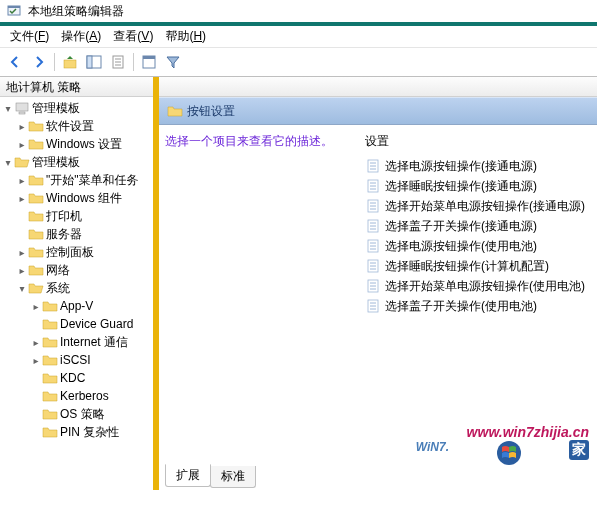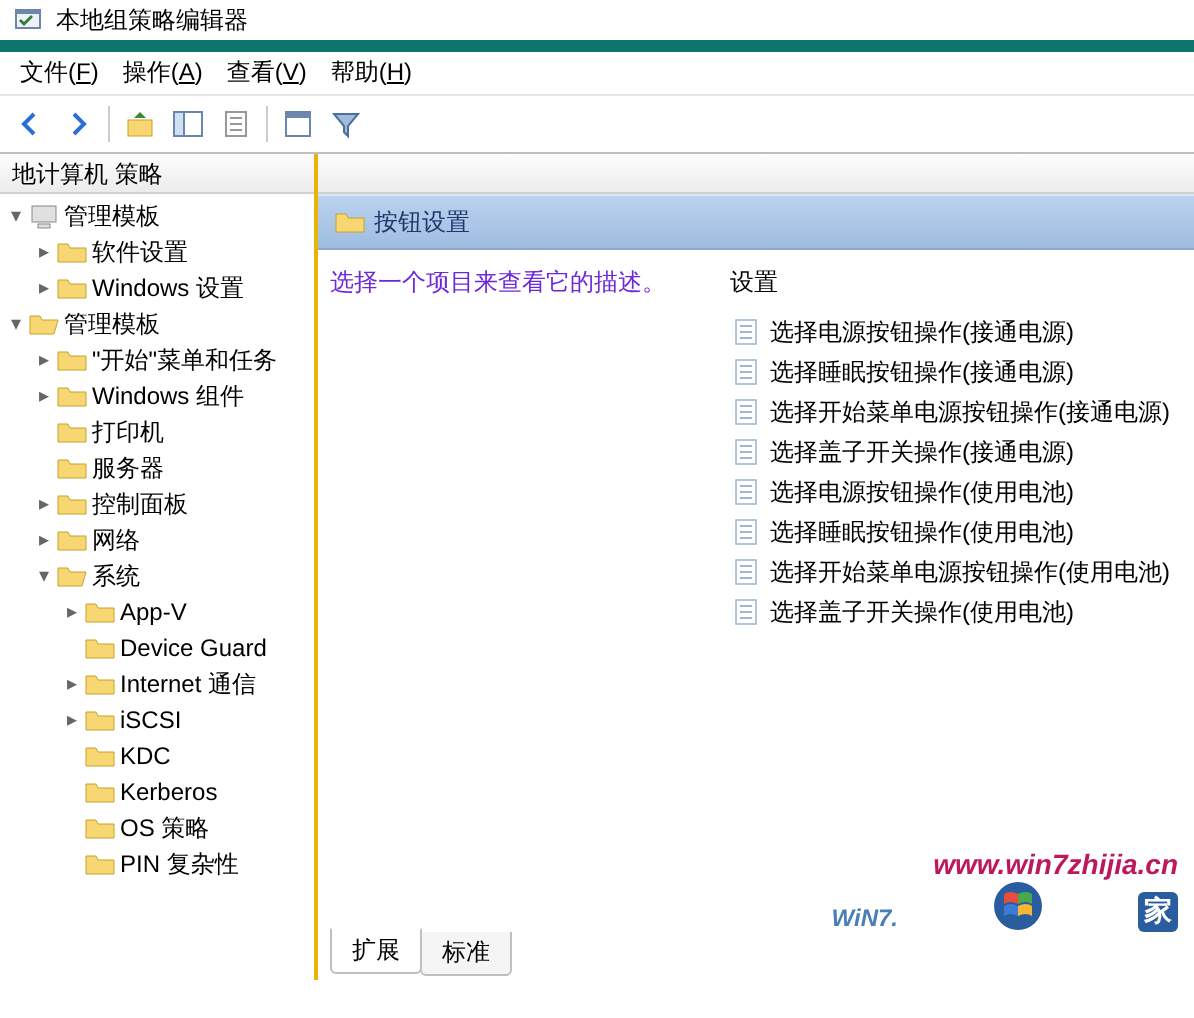--- a/index.html
+++ b/index.html
@@ -1,30 +1,30 @@
 <!DOCTYPE html>
 <html><head>
 <meta charset="utf-8">
 <style>
 * { box-sizing: border-box; margin: 0; padding: 0; font-family: "Microsoft YaHei", "Segoe UI", Tahoma, sans-serif; font-size: 12px; }
 body { width: 597px; height: 509px; background: #fff; overflow: hidden; position: relative; }
 
-.titlebar { height: 26px; display: flex; align-items: center; padding: 0 6px; background: #fff; border-bottom: 6px solid #0f766e;}
+.titlebar { height: 26px; display: flex; align-items: center; padding: 0 6px; background: #fff; border-bottom: 4px solid #0f766e;}
 .titlebar .app-icon { width: 16px; height: 16px; margin-right: 6px; }
 
 .menubar { height: 22px; display: flex; align-items: center; padding: 0 4px; background: #fff; border-bottom: 1px solid #e5e5e5; }
 .menubar .menu-item { padding: 2px 6px; cursor: default; }
 .menubar .menu-item .hotkey { text-decoration: underline; }
 
 .toolbar { height: 28px; display: flex; align-items: center; padding: 0 4px; background: #fff; gap: 2px; }
 .toolbar .tb-btn { width: 22px; height: 22px; display: flex; align-items: center; justify-content: center; cursor: pointer; }
 .toolbar .tb-sep { width: 1px; height: 18px; background: #ccc; margin: 0 2px; }
 
 .content { display: flex; height: 414px; border-top: 1px solid #bfbfbf; }
-.tree-pane { width: 159px; border-right: 2px solid #eab308; overflow: hidden; position: relative; }
+.tree-pane { width: 159px; border-right: 6px solid #eab308; overflow: hidden; position: relative; }
 .tree-header { height: 20px; background: linear-gradient(#fdfdfd,#ececec); border-bottom: 1px solid #d0d0d0; padding: 2px 6px; overflow: hidden; white-space: nowrap; }
 .tree { padding-top: 2px; }
 .tree-row { display: flex; align-items: center; height: 18px; white-space: nowrap; cursor: default; }
 .tree-row .twisty { width: 12px; text-align: center; color: #666; font-size: 10px;}
 .tree-row .folder-icon { width: 16px; height: 16px; margin-right: 2px; flex-shrink: 0; }
 .tree-row .label { }
 .indent-1 { padding-left: 2px; }
 .indent-2 { padding-left: 16px; }
 .indent-3 { padding-left: 30px; }
 
@@ -44,21 +44,21 @@
 .rp-tabs .tab.active { background: #fff; border-top: 1px solid #fff; top: -3px; }
 
 .watermark { position: absolute; right: 8px; bottom: 24px; text-align: right; pointer-events: none; }
 .watermark .url { color: #be185d; font-weight: bold; font-size: 14px; font-style: italic; }
 
 .folder-svg { fill: #f7d774; stroke: #c9a227; stroke-width: 0.5; }
 .folder-open-svg { fill: #f7d774; stroke: #c9a227; stroke-width: 0.5; }
 .doc-svg { fill: #fff; stroke: #a0b8d8; stroke-width: 0.8; }
 .comp-svg { fill: #e0e0e0; stroke: #888; stroke-width: 0.5; }
 
-.win7logo { font-family: Arial, sans-serif; font-weight: bold; font-style: italic; font-size: 24px; color: #4a7eb8; display: inline-flex; align-items: flex-end; gap: 45px; }
+.win7logo { font-family: Arial, sans-serif; font-weight: bold; font-style: italic; font-size: 24px; color: #4a7eb8; display: inline-flex; align-items: flex-start; gap: 45px; }
 .win7logo .flag { width: 26px; height: 26px; margin-left: 2px; }
 .win7logo .cn { background: #2a5d9f; color: #fff; border-radius: 3px; padding: 1px 3px; font-size: 14px; margin-left: 2px; font-style: normal;}
 </style>
 </head>
 <body>
 
 <div class="titlebar">
   <svg class="app-icon" viewBox="0 0 16 16">
       <rect x="2" y="3" width="12" height="9" fill="#eef3fa" stroke="#6b87ad"></rect>
       <rect x="2" y="3" width="12" height="2" fill="#6b87ad"></rect>
@@ -326,21 +326,21 @@
               </svg>
               <span>选择电源按钮操作(使用电池)</span>
             </div>
             <div class="rp-list-row">
               <svg class="item-icon" viewBox="0 0 16 16">
                 <rect x="3" y="2" width="10" height="12" class="doc-svg"></rect>
                 <line x1="5" y1="5" x2="11" y2="5" stroke="#a0b8d8"></line>
                 <line x1="5" y1="8" x2="11" y2="8" stroke="#a0b8d8"></line>
                 <line x1="5" y1="11" x2="11" y2="11" stroke="#a0b8d8"></line>
               </svg>
-              <span>选择睡眠按钮操作(使用电池)</span>
+              <span>选择睡眠按钮操作(计算机配置)</span>
             </div>
             <div class="rp-list-row">
               <svg class="item-icon" viewBox="0 0 16 16">
                 <rect x="3" y="2" width="10" height="12" class="doc-svg"></rect>
                 <line x1="5" y1="5" x2="11" y2="5" stroke="#a0b8d8"></line>
                 <line x1="5" y1="8" x2="11" y2="8" stroke="#a0b8d8"></line>
                 <line x1="5" y1="11" x2="11" y2="11" stroke="#a0b8d8"></line>
               </svg>
               <span>选择开始菜单电源按钮操作(使用电池)</span>
             </div>

